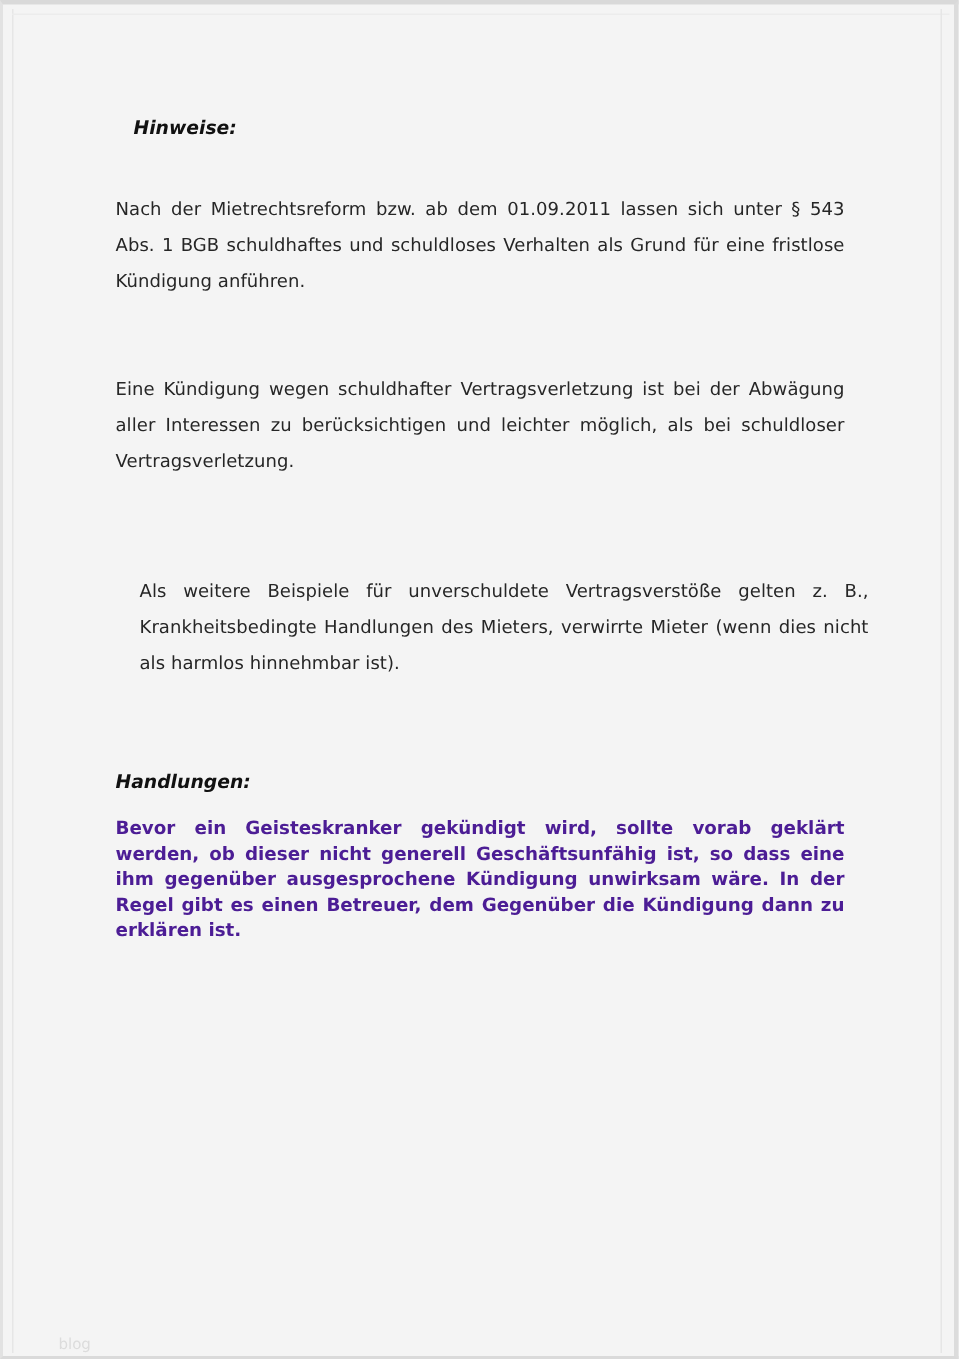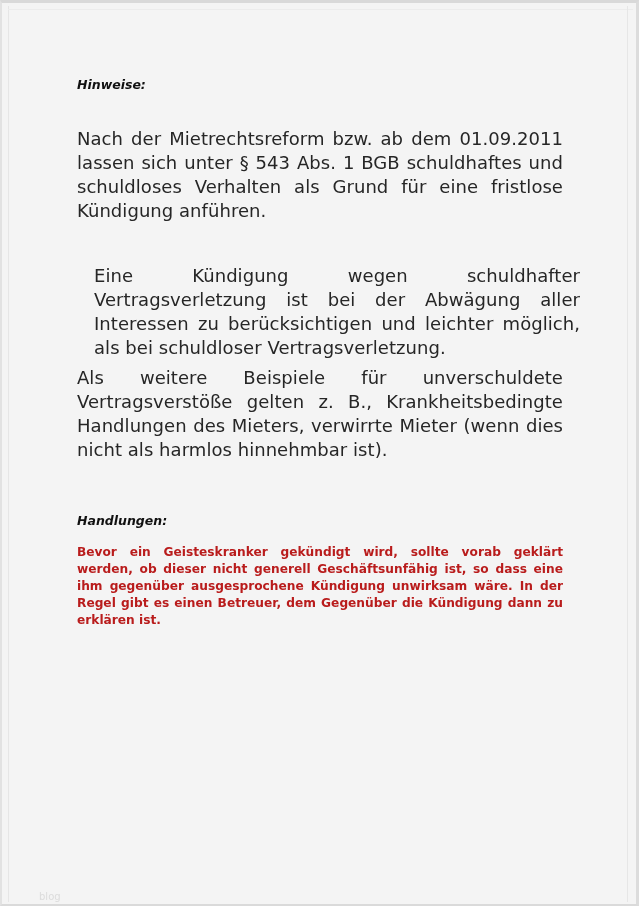--- a/index.html
+++ b/index.html
@@ -21,50 +21,50 @@
   .inner-line-left { position: absolute; left: 6px; top: 3px; bottom: 2px; width: 1px; background: #e6e6e6; }
   .inner-line-top { position: absolute; left: 6px; right: 3px; top: 6px; height: 1px; background: #ececec; }
   .inner-line-right { position: absolute; right: 8px; top: 3px; bottom: 2px; width: 1px; background: #e6e6e6; }
   .heading {
     position: absolute; left: 77px;
     font-weight: bold; font-style: italic; font-size: 12.5px;
     color: #111;
   }
   .para {
     position: absolute; left: 77px; width: 486px;
-    font-size: 18px; line-height: 24px;
+    font-size: 12px; line-height: 24px;
     text-align: justify; text-align-last: left;
     letter-spacing: 0.05px;
     color: #262626;
   }
   .para-bold {
     position: absolute; left: 77px; width: 486px;
     font-size: 12.2px; line-height: 17px; font-weight: bold;
     text-align: justify; text-align-last: left;
-    color: #b91c1c;
+    color: #4c1d95;
   }
   .watermark {
     position: absolute; left: 39px; top: 853px;
     font-size: 10px; color: #dcdcdc; margin-top: 38px;
   }
 </style>
 </head>
 <body>
 
 <div class="page-frame">
   <div class="inner-line-left"></div>
   <div class="inner-line-top"></div>
   <div class="inner-line-right"></div>
 </div>
 
-<div class="heading" style="top:77px;">Hinweise:</div>
+<div class="heading" style="top:77px;margin-left:12px;">Hinweise:</div>
 
 <p class="para" style="top:127px; margin:0;">Nach der Mietrechtsreform bzw. ab dem 01.09.2011 lassen sich unter § 543 Abs. 1 BGB schuldhaftes und schuldloses Verhalten als Grund für eine fristlose Kündigung anführen.</p>
 
-<p class="para" style="top:247px; margin:17px;">Eine Kündigung wegen schuldhafter Vertragsverletzung ist bei der Abwägung aller Interessen zu berücksichtigen und leichter möglich, als bei schuldloser Vertragsverletzung.</p>
+<p class="para" style="top:247px; margin:0;">Eine Kündigung wegen schuldhafter Vertragsverletzung ist bei der Abwägung aller Interessen zu berücksichtigen und leichter möglich, als bei schuldloser Vertragsverletzung.</p>
 
-<p class="para" style="top:366px; margin:0;">Als weitere Beispiele für unverschuldete Vertragsverstöße gelten z. B., Krankheitsbedingte Handlungen des Mieters, verwirrte Mieter (wenn dies nicht als harmlos hinnehmbar ist).</p>
+<p class="para" style="top:366px; margin:16px;">Als weitere Beispiele für unverschuldete Vertragsverstöße gelten z. B., Krankheitsbedingte Handlungen des Mieters, verwirrte Mieter (wenn dies nicht als harmlos hinnehmbar ist).</p>
 
 <div class="heading" style="top:513px;">Handlungen:</div>
 
 <p class="para-bold" style="top:544px; margin:0;">Bevor ein Geisteskranker gekündigt wird, sollte vorab geklärt werden, ob dieser nicht generell Geschäftsunfähig ist, so dass eine ihm gegenüber ausgesprochene Kündigung unwirksam wäre. In der Regel gibt es einen Betreuer, dem Gegenüber die Kündigung dann zu erklären ist.</p>
 
 <div class="watermark">blog</div>
 
 </body></html>

